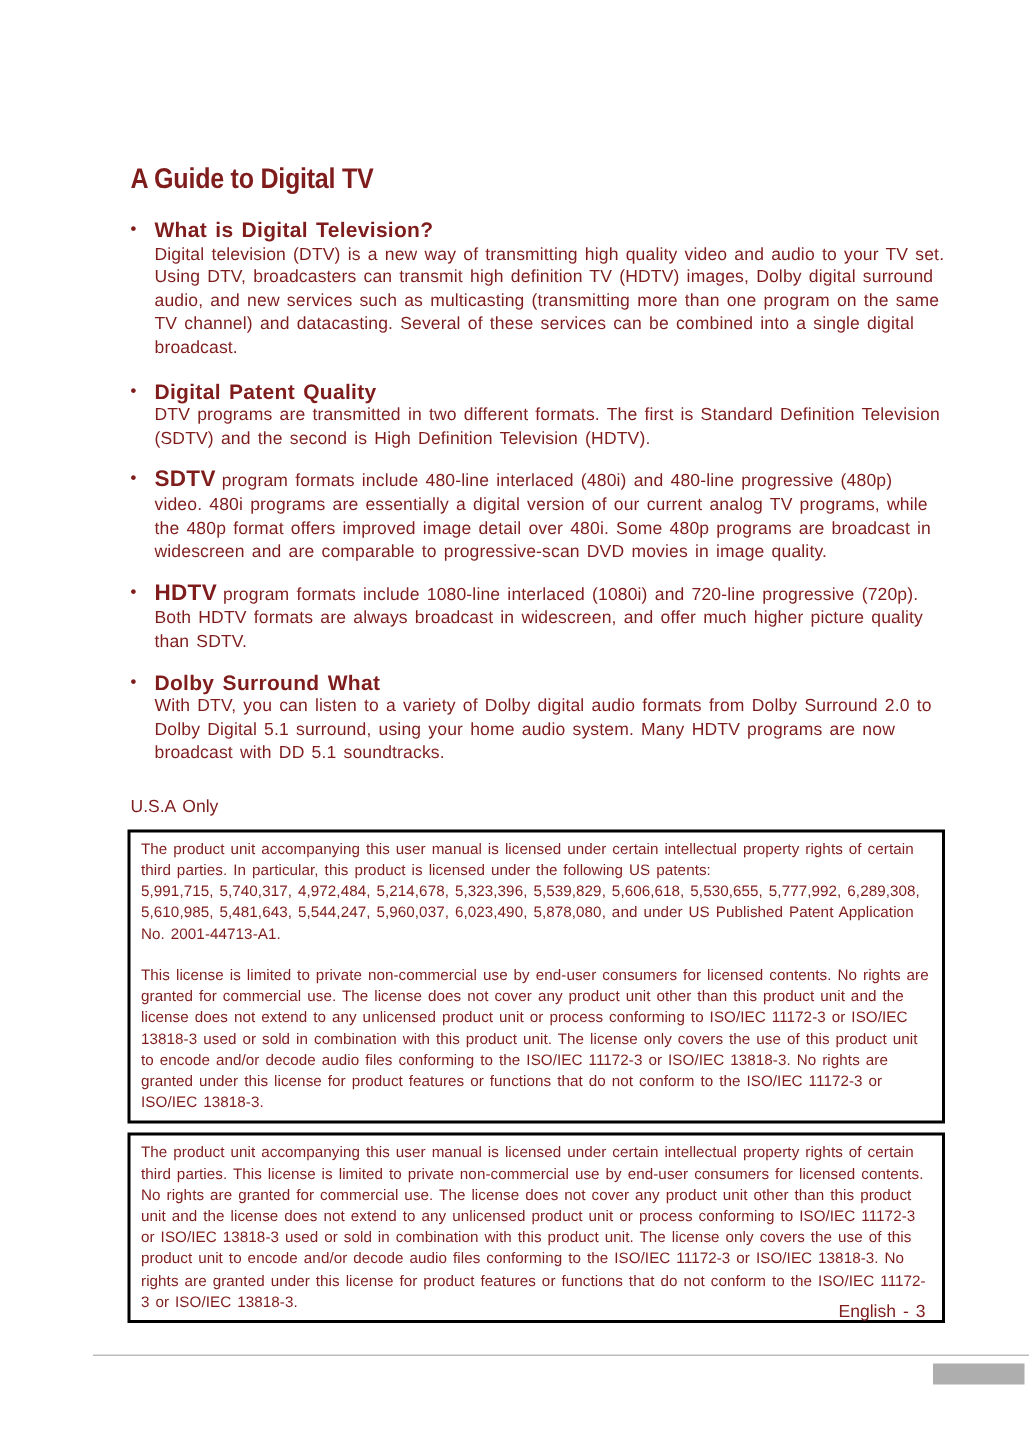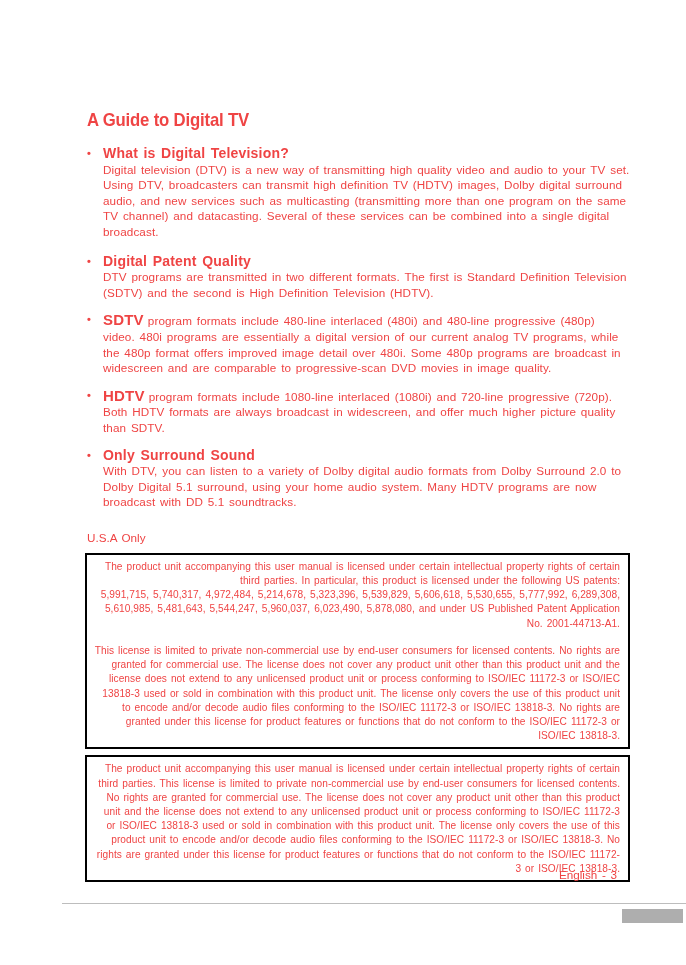--- a/index.html
+++ b/index.html
@@ -1,18 +1,18 @@
 <!DOCTYPE html>
 <html><head>
 <meta charset="utf-8">
 <style>
   html,body{margin:0;padding:0;background:#fff;}
   .page{
     position:relative;width:686px;height:965px;background:#fff;
-    color:#ef4444;font-family:"Liberation Sans",sans-serif;overflow:hidden;
+    color:#7f1d1d;font-family:"Liberation Sans",sans-serif;overflow:hidden;
   }
   .content{position:absolute;left:87px;width:543px;top:0;}
   .doc-heading{
     display:inline-block;font-weight:700;font-size:19px;letter-spacing:-0.2px;
     transform:scaleX(0.88);transform-origin:left center;white-space:nowrap;margin:0;
   }
   .guide-heading-wrap{margin-top:109px;}
   .services-heading-wrap{margin-top:19px;}
   .bullets{list-style:none;margin:0;padding:0;}
   .guide-bullets{margin-top:15px;}
@@ -25,21 +25,21 @@
   .region-label{font-size:11.7px;word-spacing:1.4px;}
   .usa-label{margin-top:21px;}
   .other-label{margin-top:16px;}
   .license-box{
     box-sizing:border-box;border:2px solid #000;margin-left:-2px;width:545px;
     padding:5px 8px 4px 7px;font-size:10.15px;line-height:14.2px;
     word-spacing:1.1px;letter-spacing:0.05px;
   }
   .usa-box{margin-top:9px;}
   .other-box{margin-top:6px;}
-  .license-box p{margin:0;text-align:right;}
+  .license-box p{margin:0;}
   .license-box p + p{margin-top:13px;}
   .footer-rule{position:absolute;left:62px;right:0;top:903px;height:1px;background:#bdbdbd;}
   .footer-text{position:absolute;top:868px;right:69px;font-size:11.7px;word-spacing:1.4px;}
   .footer-tab{position:absolute;left:622px;top:909px;width:61px;height:14px;background:#aeaeae;}
 </style>
 </head>
 <body>
 
 <div class="page">
   <div class="content">
@@ -75,21 +75,21 @@
       </li>
       <li class="bullet">
         <span class="bullet-dot">•</span>
         <div class="bullet-body">
           <span class="bold-lead">HDTV</span><span>program formats include 1080-line interlaced (1080i) and 720-line progressive (720p). Both HDTV formats are always broadcast in widescreen, and offer much higher picture quality than SDTV.</span>
         </div>
       </li>
       <li class="bullet">
         <span class="bullet-dot">•</span>
         <div class="bullet-body">
-          <div class="bullet-heading">Only Surround Sound</div>
+          <div class="bullet-heading">Dolby Surround What</div>
           <span>With DTV, you can listen to a variety of Dolby digital audio formats from Dolby Surround 2.0 to Dolby Digital 5.1 surround, using your home audio system. Many HDTV programs are now broadcast with DD 5.1 soundtracks.</span>
         </div>
       </li>
     </ul>
 
     <div class="region-label usa-label">U.S.A Only</div>
 
     <div class="license-box usa-box">
       <p>
         <span>The product unit accompanying this user manual is licensed under certain intellectual property rights of certain third parties. In particular, this product is licensed under the following US patents:</span><br>

